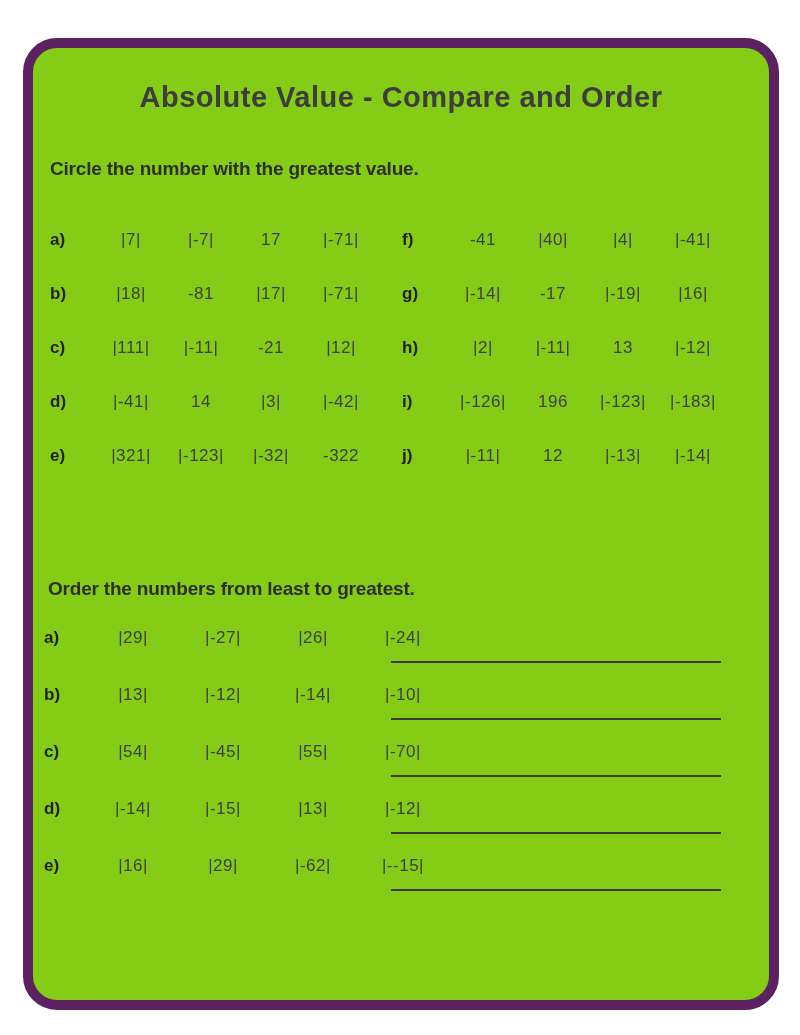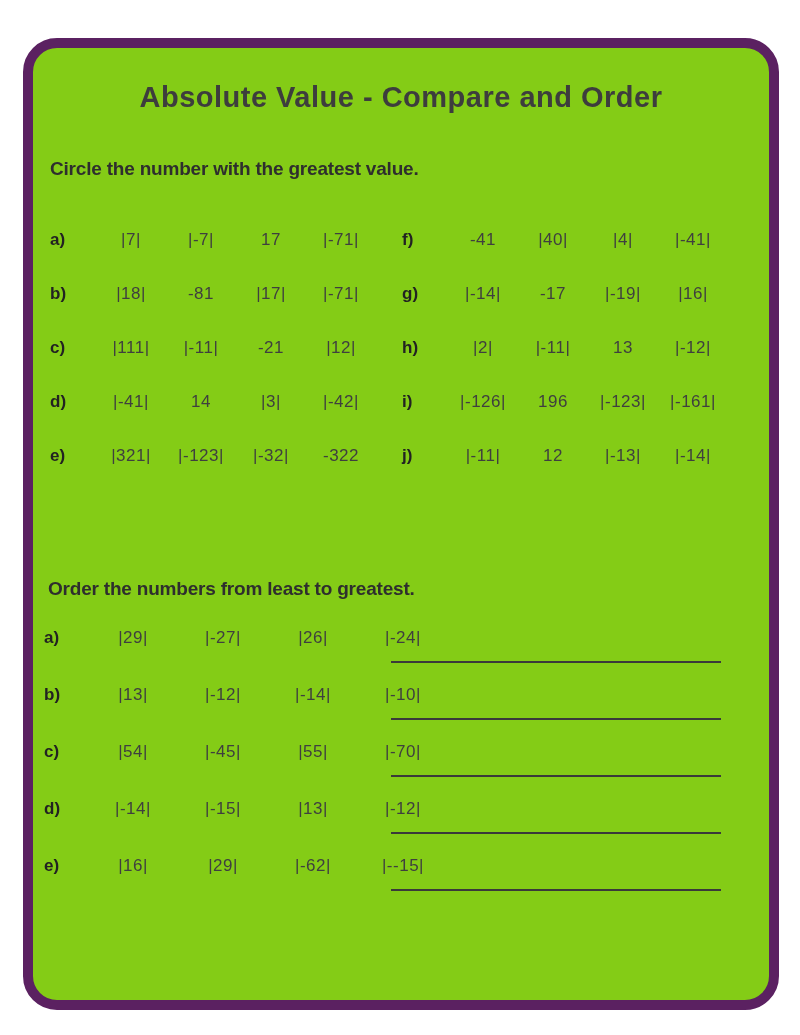--- a/index.html
+++ b/index.html
@@ -152,21 +152,21 @@
       <span class="lab">h)</span>
       <span class="num">|2|</span>
       <span class="num">|-11|</span>
       <span class="num">13</span>
       <span class="num">|-12|</span>
 
       <span class="lab">i)</span>
       <span class="num">|-126|</span>
       <span class="num">196</span>
       <span class="num">|-123|</span>
-      <span class="num">|-161|</span>
+      <span class="num">|-183|</span>
 
       <span class="lab">j)</span>
       <span class="num">|-11|</span>
       <span class="num">12</span>
       <span class="num">|-13|</span>
       <span class="num">|-14|</span>
     </div>
   </div>
 
   <div class="s2">

